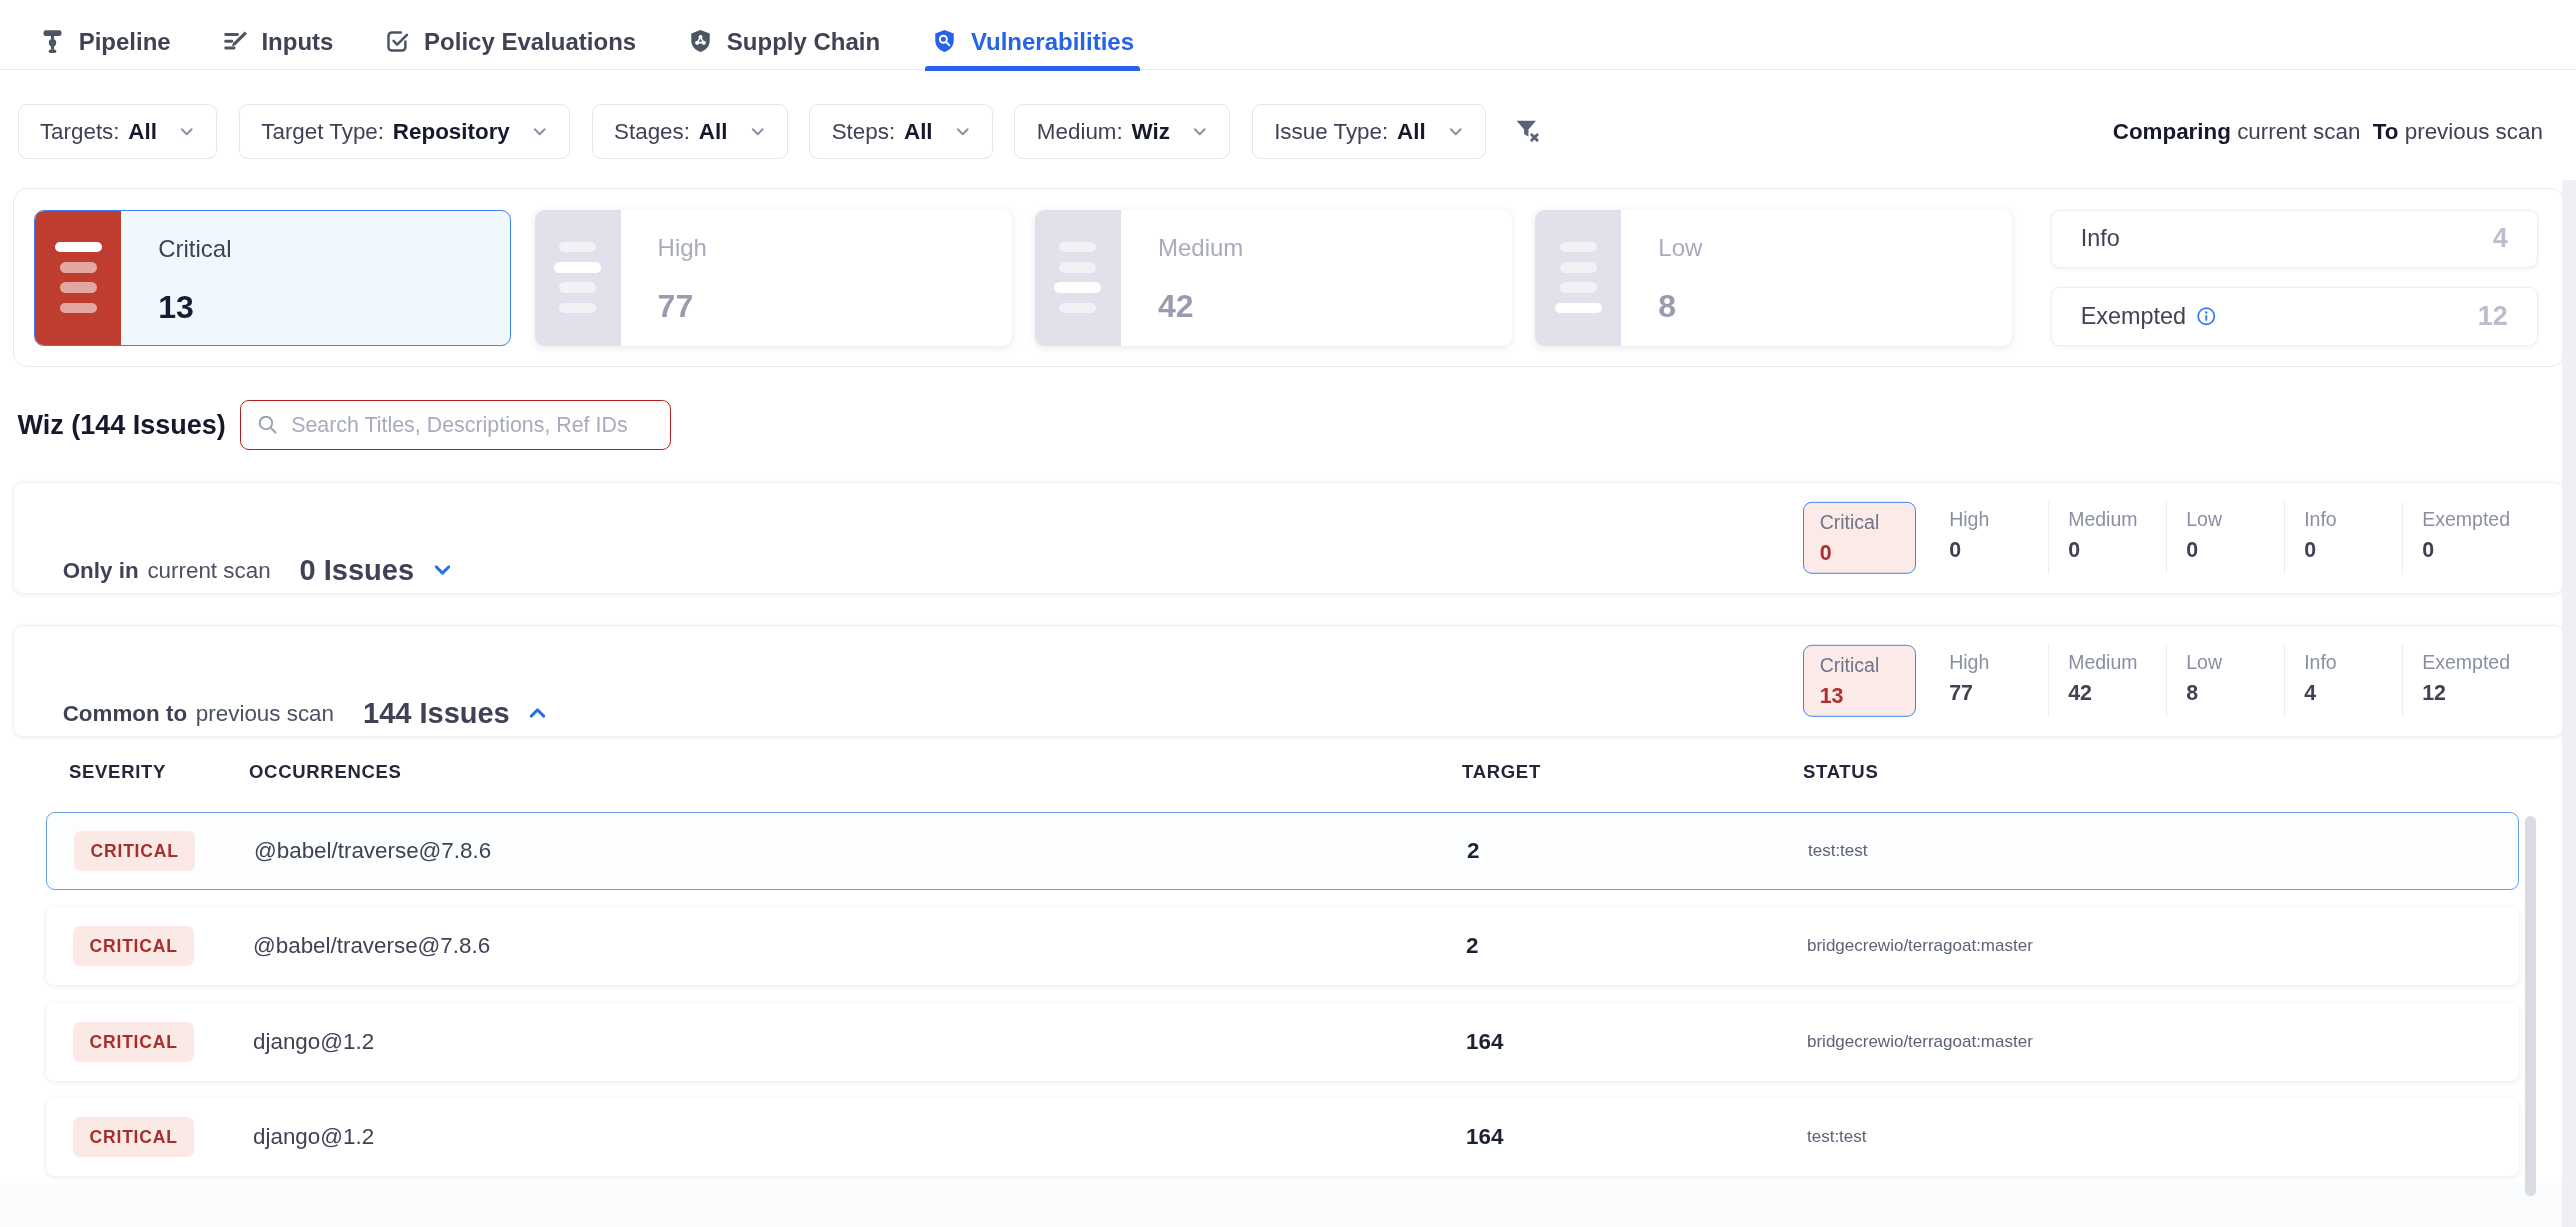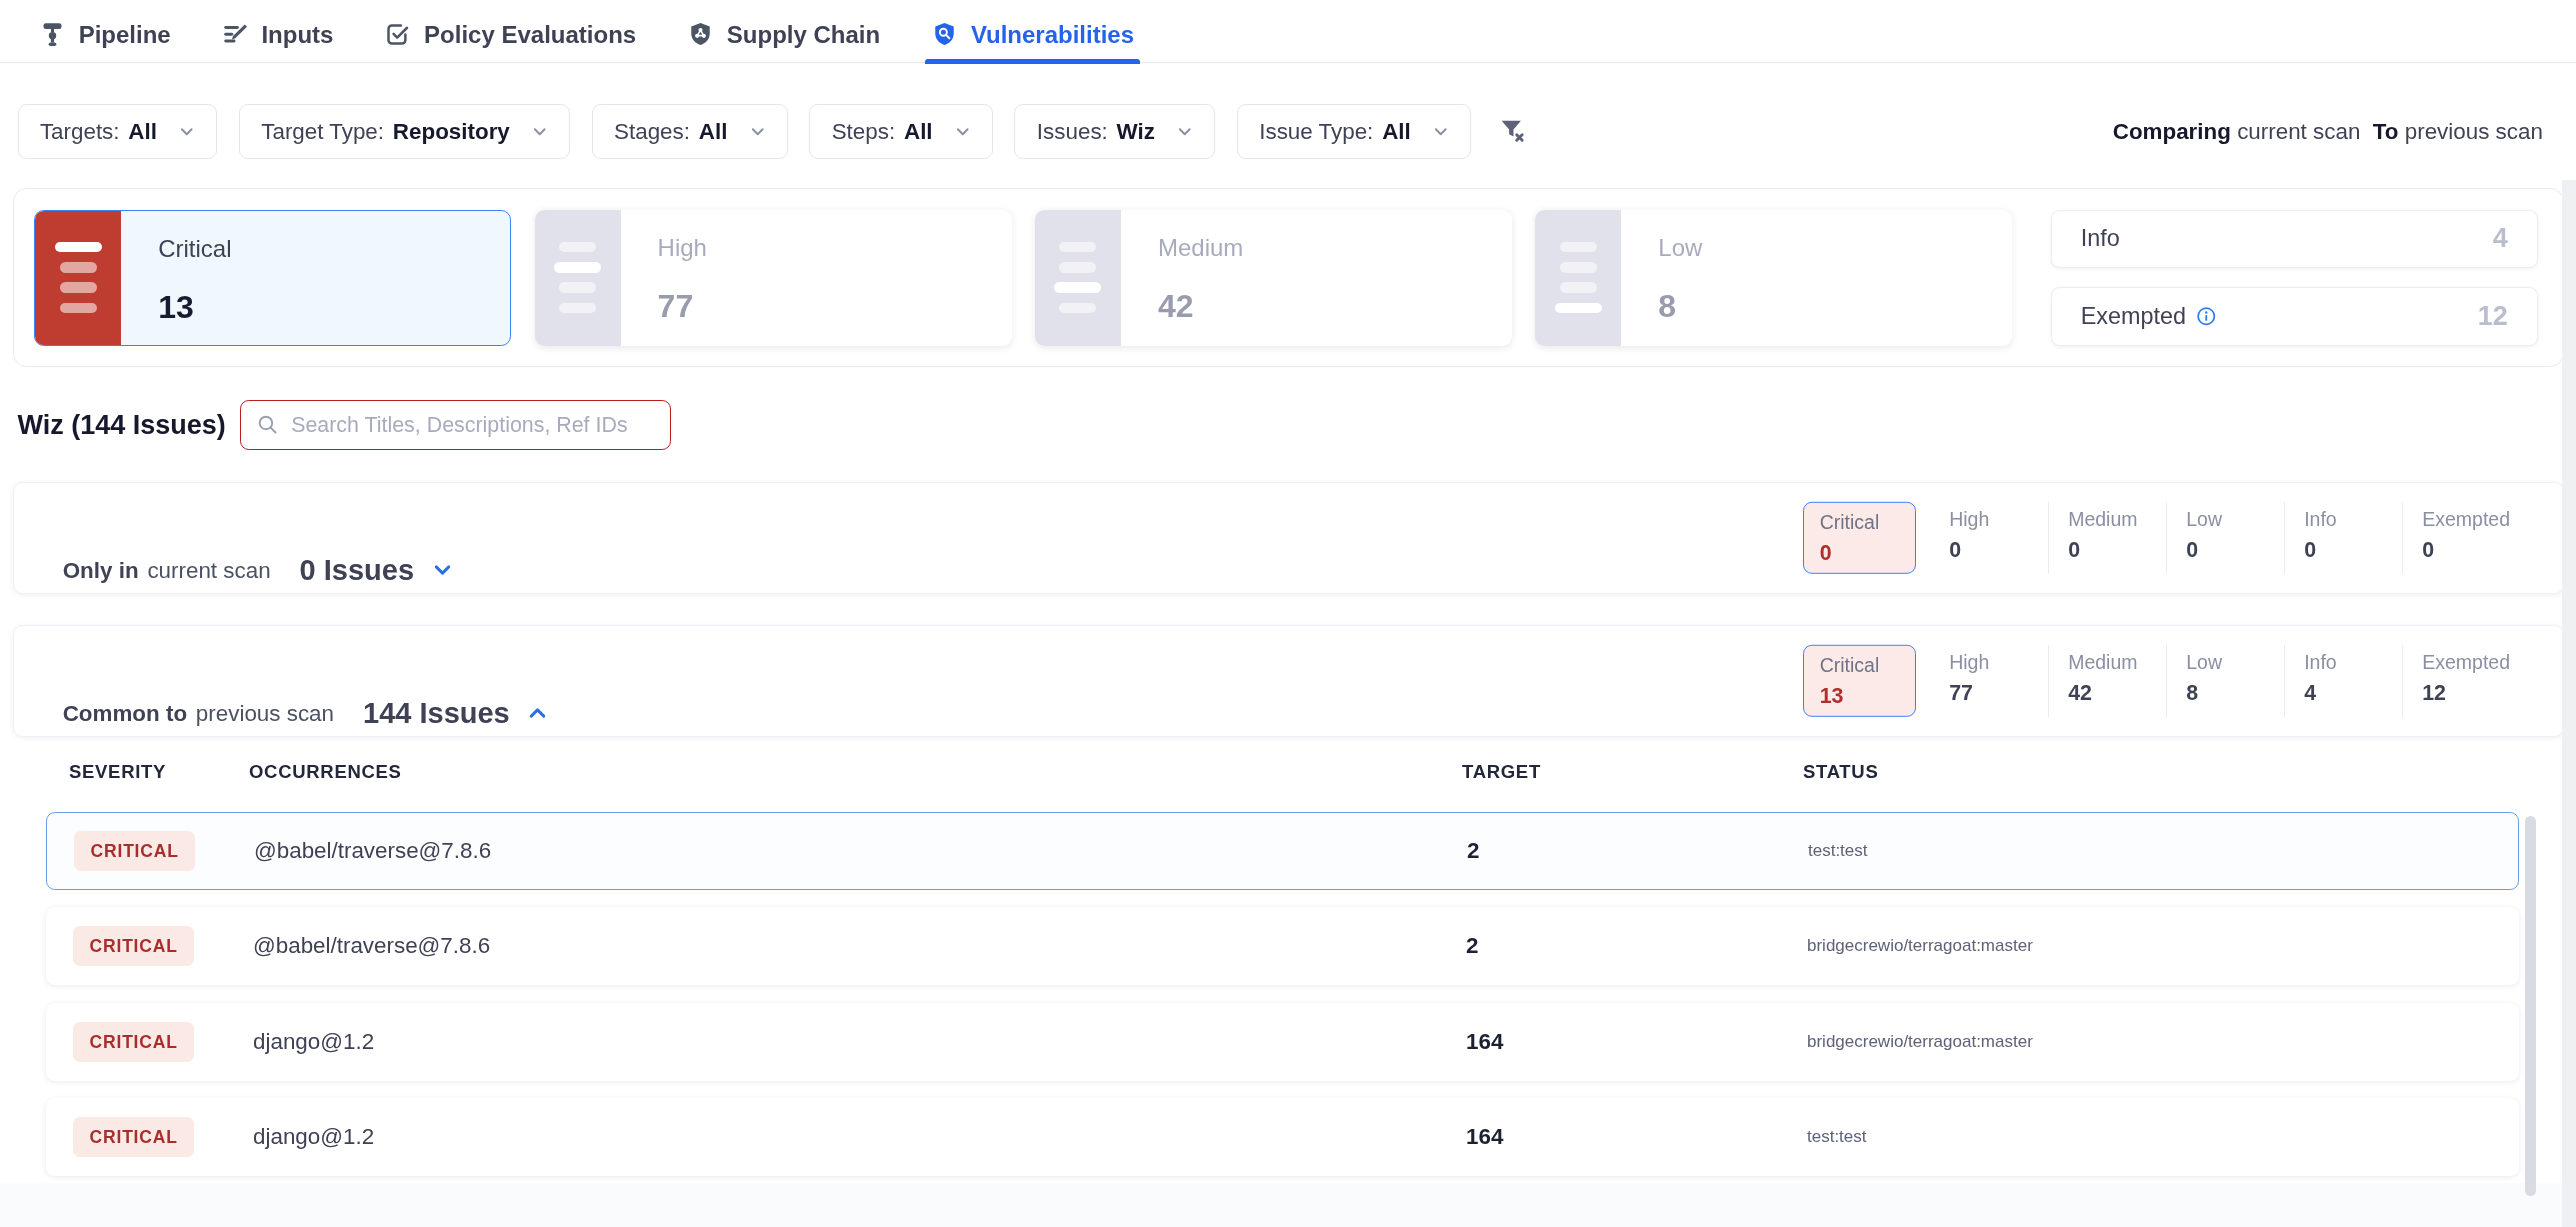--- a/index.html
+++ b/index.html
@@ -5,21 +5,21 @@
   * { box-sizing: border-box; margin: 0; padding: 0; }
   html,body { width: 2576px; height: 1228px; }
   body {
     font-family: "Liberation Sans", "DejaVu Sans", sans-serif;
     background: #ffffff; color: #181c32; overflow: hidden; position: relative;
   }
   .page { position: relative; width: 2576px; height: 1228px; background:#fff; }
 
   
   .tabbar {
-    position: absolute; top: 7px; left: 0; right: 0; height: 56px;
+    position: absolute; top: 14px; left: 0; right: 0; height: 56px;
     display: flex; align-items: center; gap: 51px; padding-left: 39px;
     border-bottom: 1px solid #e7e9ef; background:#fff;
   }
   .tab { position: relative; height: 56px; display: flex; align-items: center; gap: 12.7px;
          font-size: 24px; font-weight: 600; color: #3f4254; cursor: pointer; }
   .tab svg { flex: 0 0 auto; }
   .tab.active { color: #2563eb; }
   .tab.active::after { content:""; position:absolute; left:-5.8px; right:-5.8px; bottom:-1px;
          height: 4.9px; background:#2563eb; border-radius: 2.9px 2.9px 0 0; }
 
@@ -206,21 +206,21 @@
         </svg>
     </button>
     <button class="chip">
       <span>Steps:</span>
       <b>All</b>
       <svg width="19.5" height="19.5" viewBox="0 0 24 24">
           <path d="M6 9l6 6 6-6" fill="none" stroke="#8a8fa3" stroke-width="2.4" stroke-linecap="round" stroke-linejoin="round"></path>
         </svg>
     </button>
     <button class="chip">
-      <span>Issues:</span>
+      <span>Medium:</span>
       <b>Wiz</b>
       <svg width="19.5" height="19.5" viewBox="0 0 24 24">
           <path d="M6 9l6 6 6-6" fill="none" stroke="#8a8fa3" stroke-width="2.4" stroke-linecap="round" stroke-linejoin="round"></path>
         </svg>
     </button>
     <button class="chip">
       <span>Issue Type:</span>
       <b>All</b>
       <svg width="19.5" height="19.5" viewBox="0 0 24 24">
           <path d="M6 9l6 6 6-6" fill="none" stroke="#8a8fa3" stroke-width="2.4" stroke-linecap="round" stroke-linejoin="round"></path>

